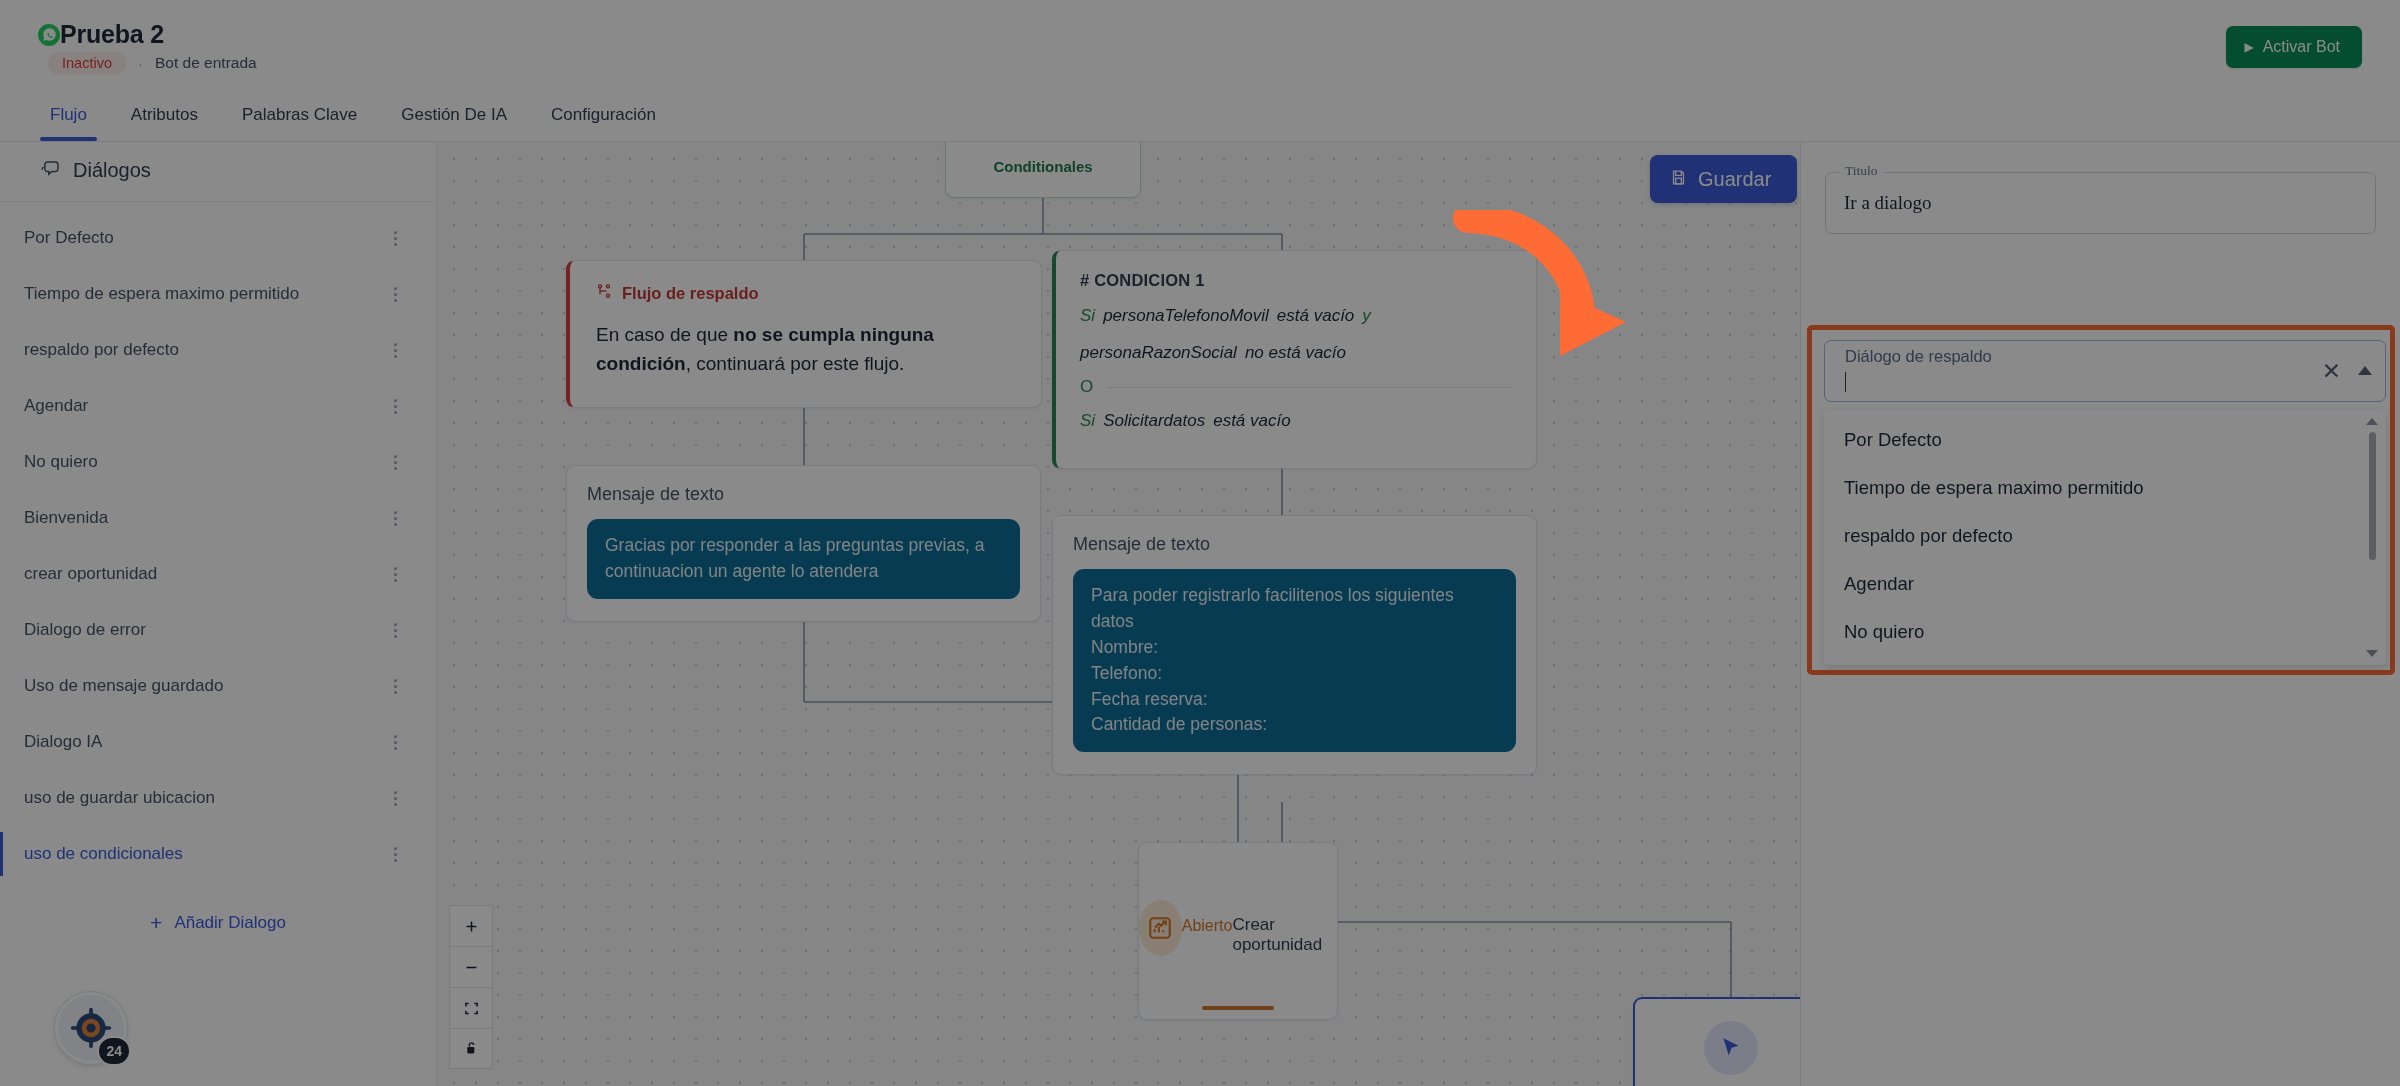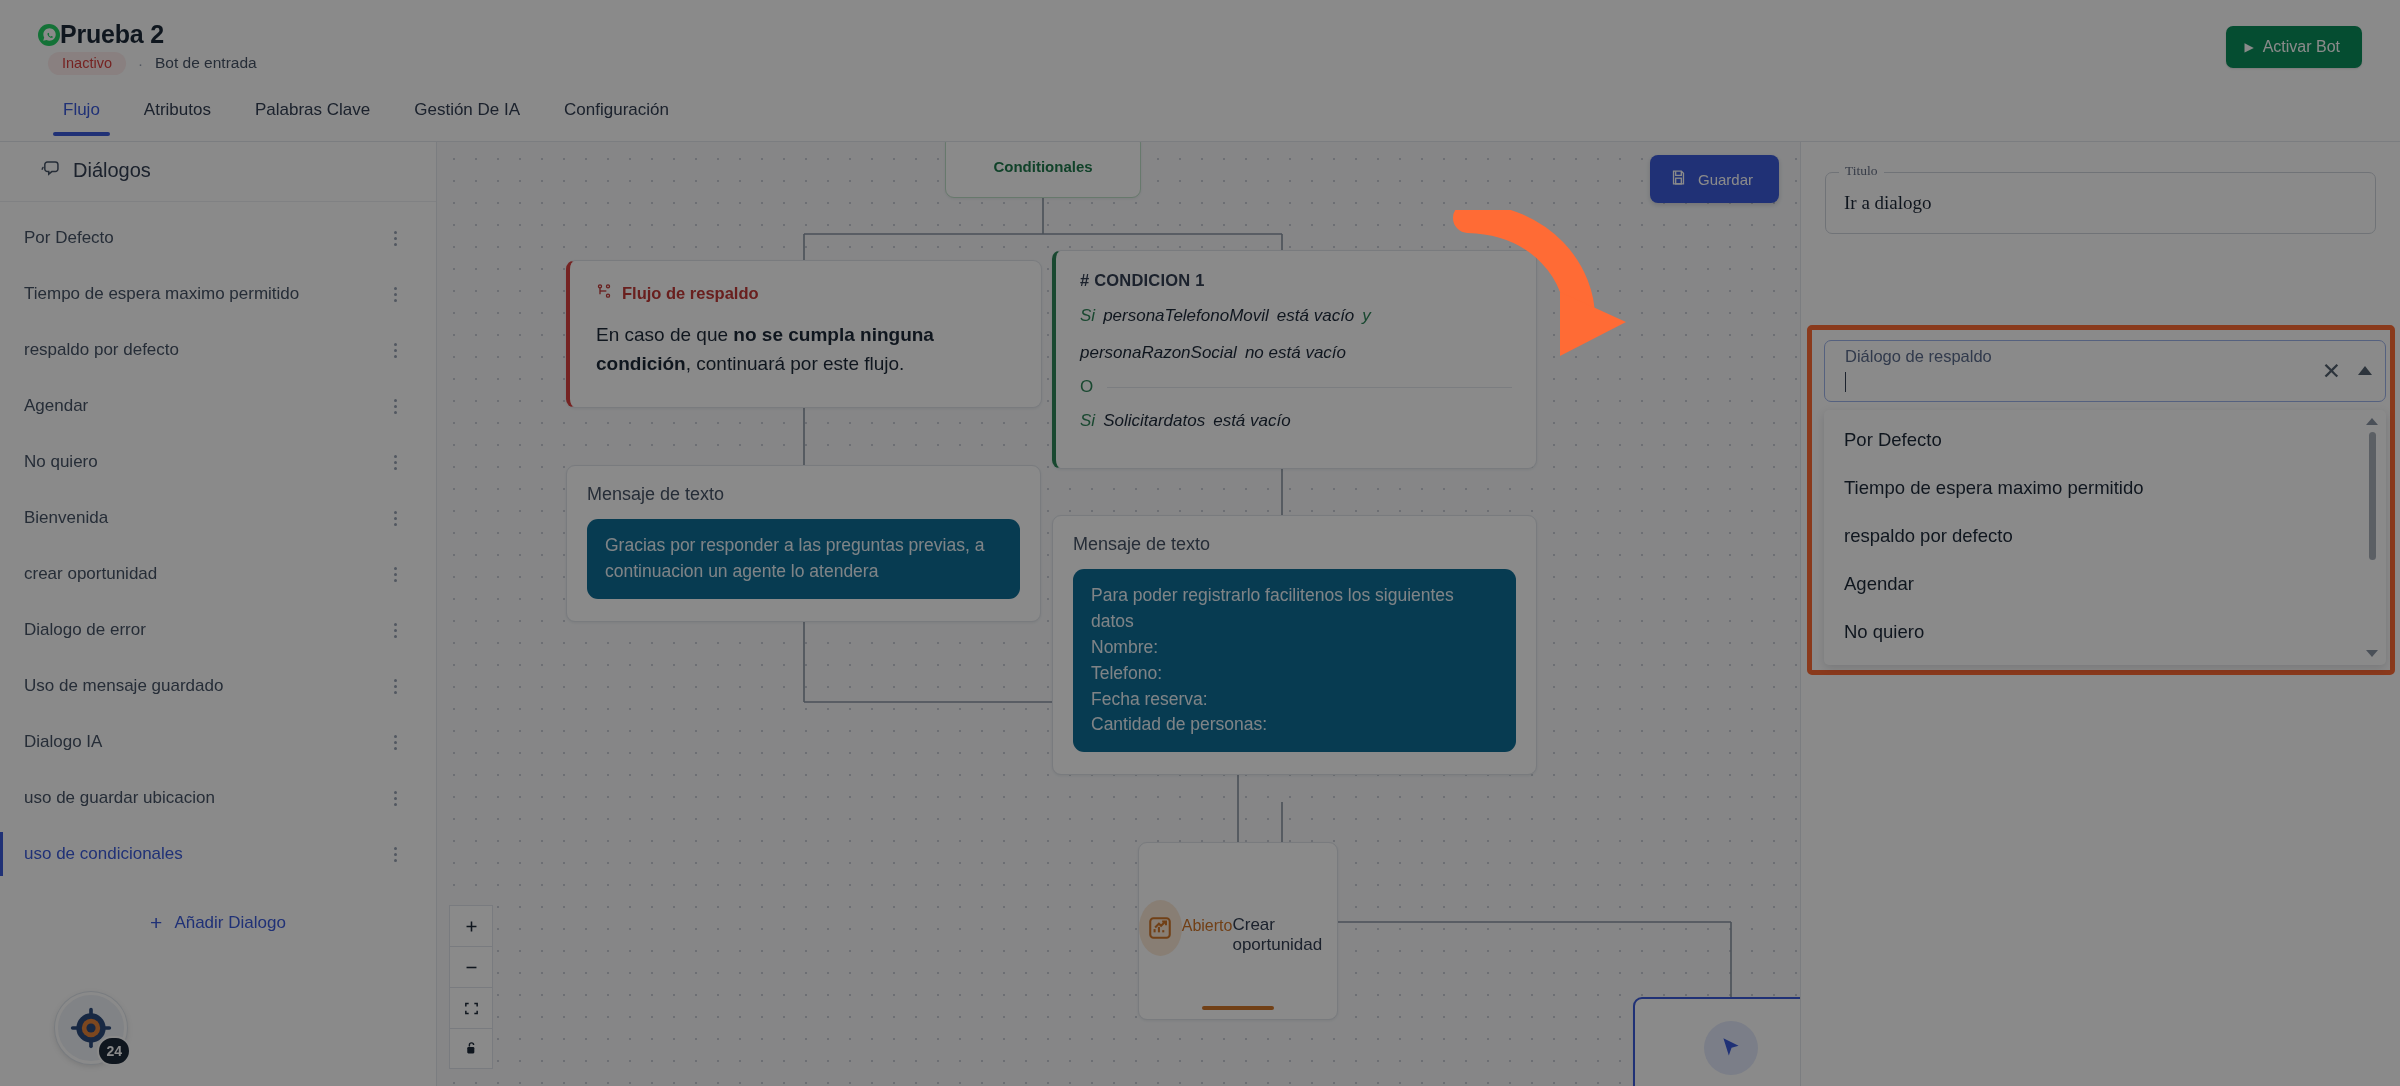--- a/index.html
+++ b/index.html
@@ -70,22 +70,22 @@
     box-shadow: 0 1px 2px rgba(0,0,0,.12);
   }
   .activar-btn .play { font-size: 12px; line-height: 1; }
 
   
   .tabs {
     position: absolute; left: 0; top: 96px;
     width: 2400px; height: 46px;
     background: #ffffff;
     border-bottom: 1px solid #e4e7ec;
-    display: flex; align-items: flex-start;
-    padding-left: 41px;
+    display: flex; align-items: flex-end;
+    padding-left: 28px;
     z-index: 11;
   }
   .tab {
     position: relative;
     font-size: 17px; color: #344054;
     padding: 4px 22px 16px 22px;
     cursor: pointer;
     white-space: nowrap;
   }
   .tab.active { color: #3b5bdb; }
@@ -312,21 +312,21 @@
   .skeleton .bar {
     background: #e6e9ee; border-radius: 5px; margin-bottom: 12px;
   }
 
   
   .guardar {
     position: absolute; left: 1650px; top: 155px;
     height: 48px; padding: 0 26px 0 20px;
     background: #3b5bdb; color: #fff;
     border: none; border-radius: 8px;
-    font-size: 15px; font-family: inherit;
+    font-size: 20px; font-family: inherit;
     display: flex; align-items: center; gap: 11px;
     cursor: pointer; z-index: 40;
     box-shadow: 0 2px 5px rgba(16,24,40,.16);
   }
 
   
   .zoom-controls {
     position: absolute; left: 449px; top: 905px;
     width: 44px; z-index: 30;
   }

